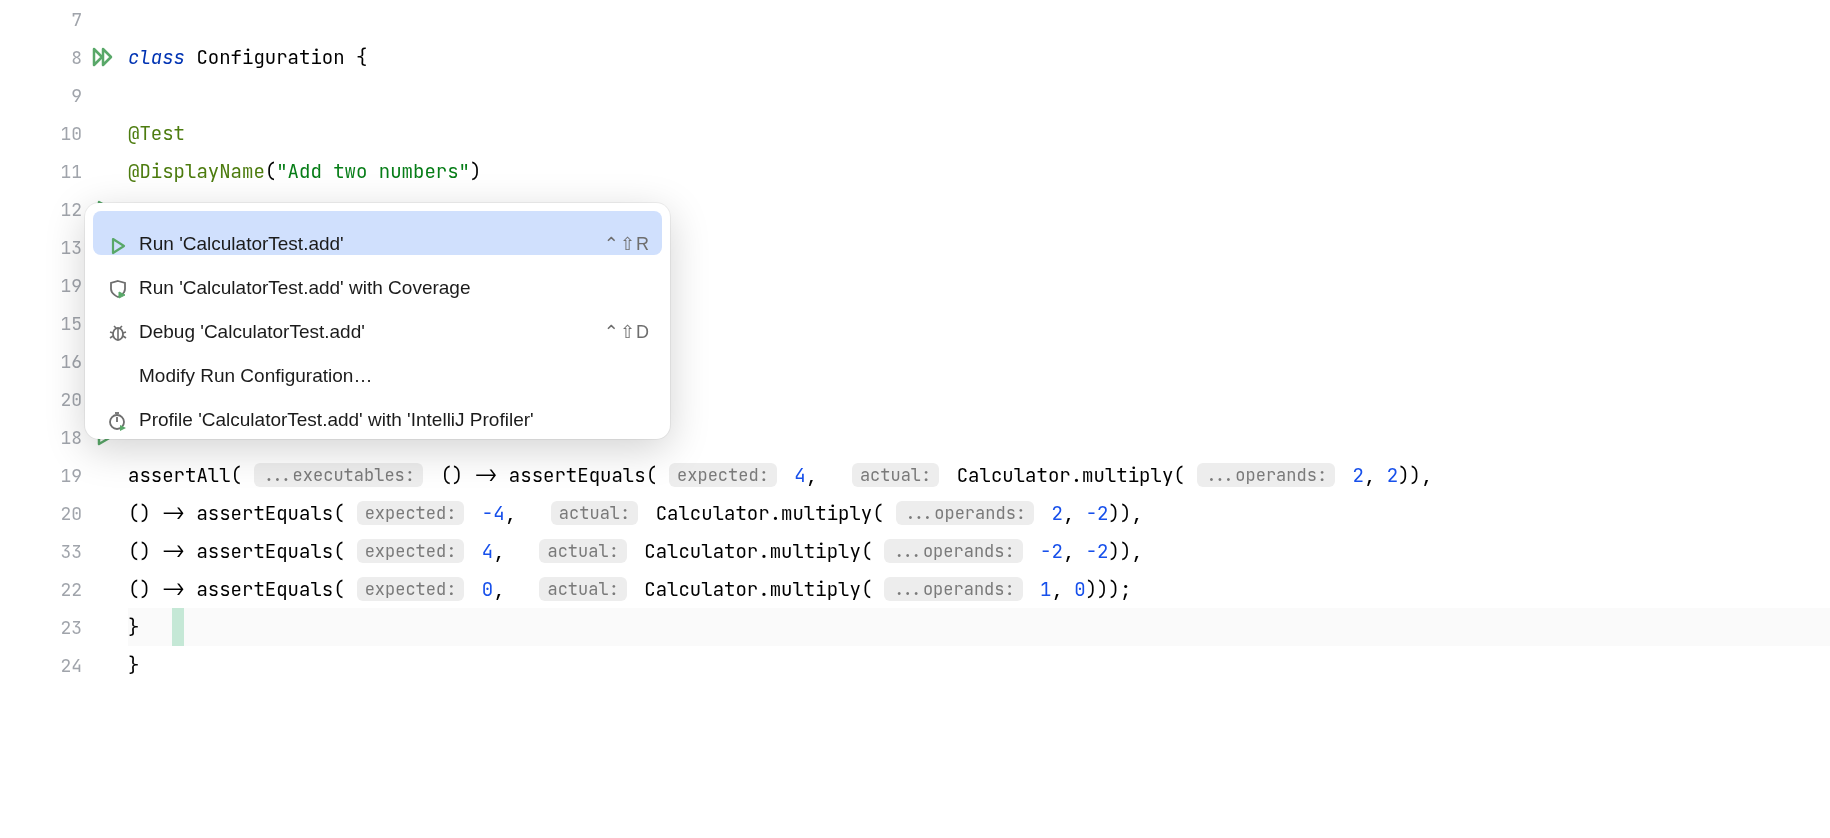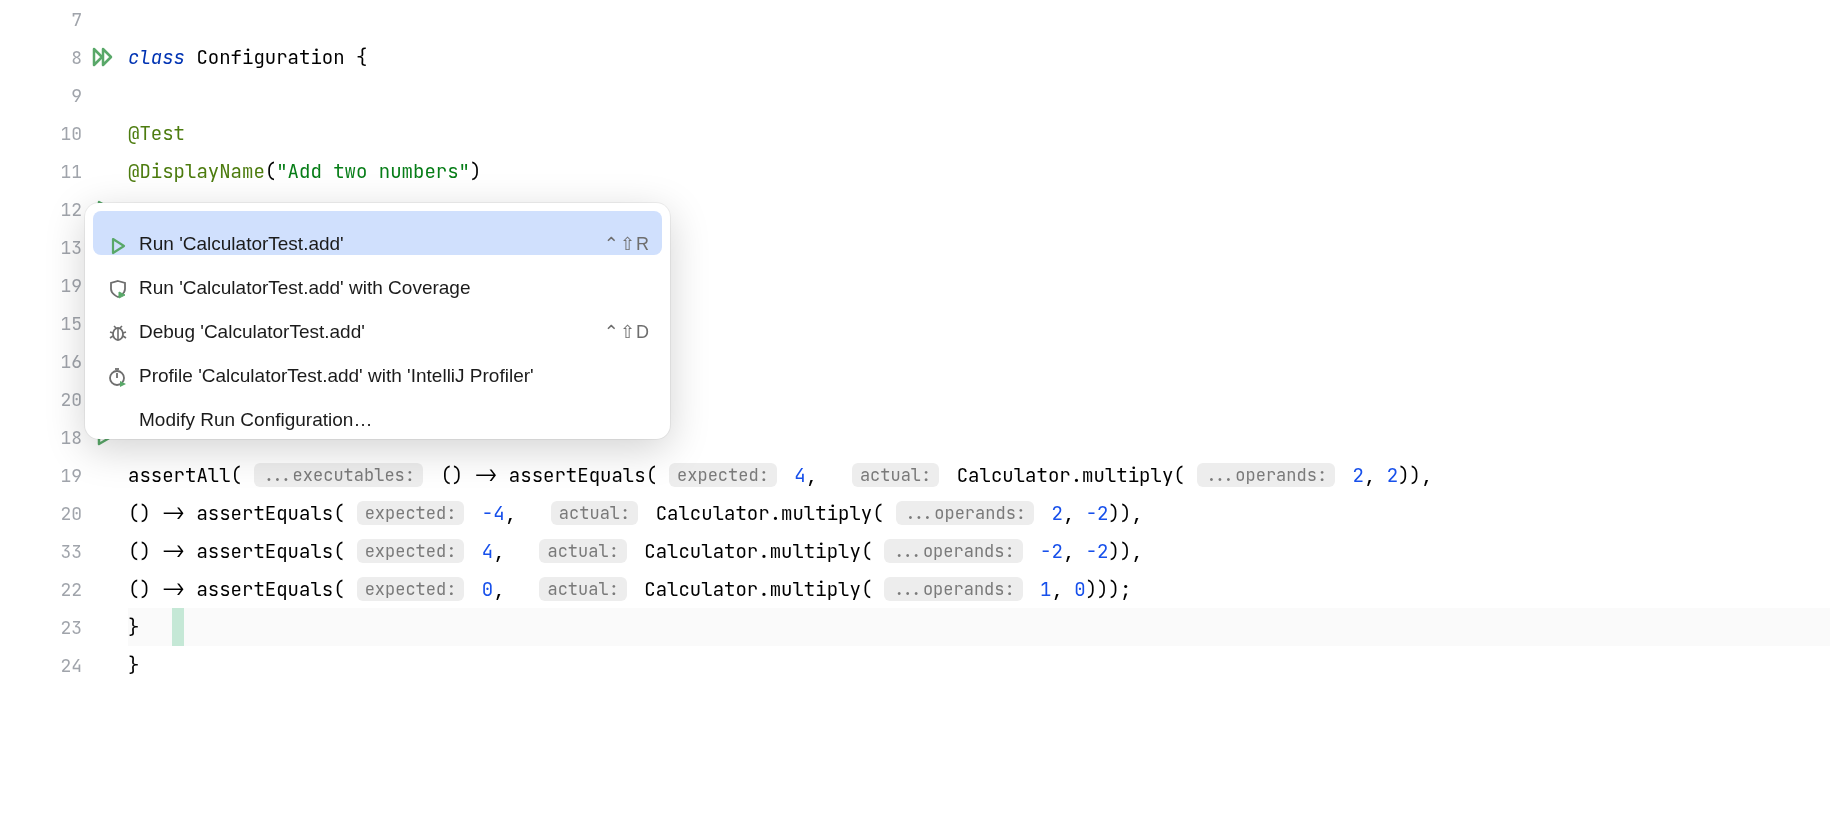--- a/index.html
+++ b/index.html
@@ -257,28 +257,28 @@
           <line x1="18" y1="9" x2="15" y2="10" stroke="#6e6e6e" stroke-width="1.6"></line>
           <line x1="2" y1="15" x2="5" y2="13" stroke="#6e6e6e" stroke-width="1.6"></line>
           <line x1="18" y1="15" x2="15" y2="13" stroke="#6e6e6e" stroke-width="1.6"></line>
           <line x1="6" y1="3" x2="8" y2="5" stroke="#6e6e6e" stroke-width="1.6"></line>
           <line x1="14" y1="3" x2="12" y2="5" stroke="#6e6e6e" stroke-width="1.6"></line>
         </svg>
     </span>
     <span class="ctx-label">Debug 'CalculatorTest.add'</span>
     <span class="ctx-shortcut">⌃⇧D</span>
   </div>
+  <div class="ctx-item noicon">
+    <span class="ctx-icon"></span>
+    <span class="ctx-label">Modify Run Configuration…</span>
+  </div>
   <div class="ctx-item">
     <span class="ctx-icon">
       <svg width="20" height="20" viewBox="0 0 20 20">
           <circle cx="9" cy="11" r="7" fill="none" stroke="#6e6e6e" stroke-width="1.8"></circle>
           <line x1="9" y1="11" x2="9" y2="6" stroke="#6e6e6e" stroke-width="1.8"></line>
           <line x1="7" y1="2" x2="11" y2="2" stroke="#6e6e6e" stroke-width="1.8"></line>
           <path d="M12 14 L18 17 L12 20 Z" fill="#59a869"></path>
         </svg>
     </span>
     <span class="ctx-label">Profile 'CalculatorTest.add' with 'IntelliJ Profiler'</span>
   </div>
-  <div class="ctx-item noicon">
-    <span class="ctx-icon"></span>
-    <span class="ctx-label">Modify Run Configuration…</span>
-  </div>
 </div>
 
 </body></html>

